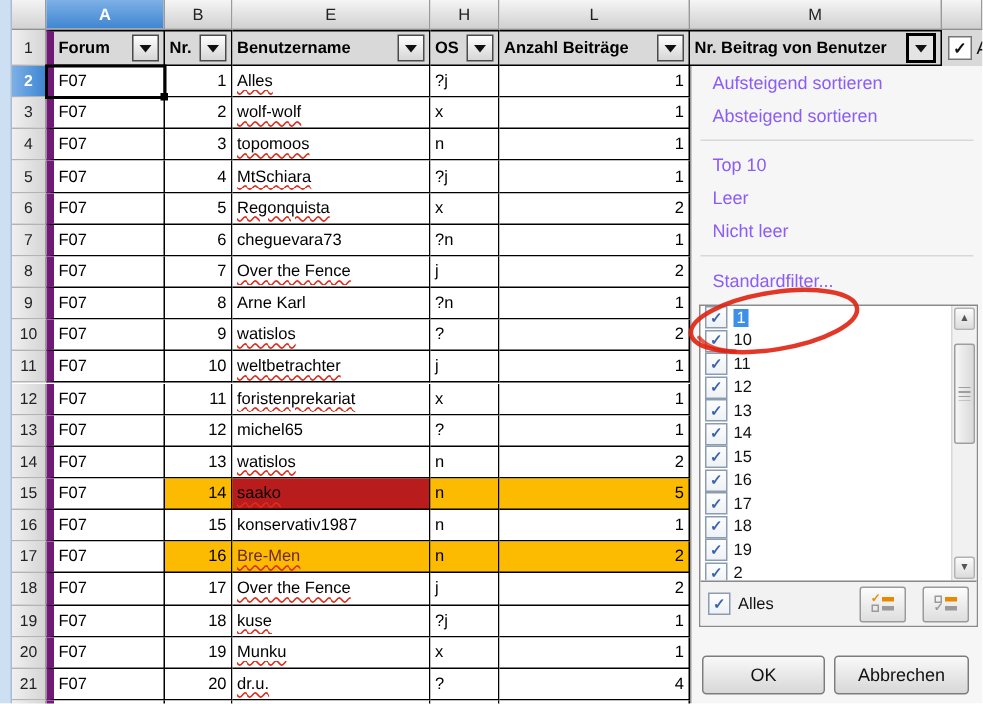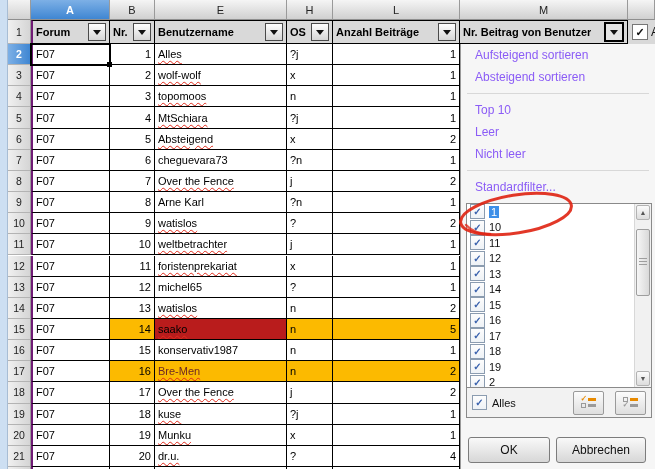--- a/index.html
+++ b/index.html
@@ -24,21 +24,21 @@
   
   .row-header{left:8px;width:23px;background:linear-gradient(90deg,#f0f0f0,#d5d5d5);
     border-right:1px solid #9a9a9a;border-bottom:1px solid #b3b3b3;
     font-size:10.5px;color:#222;display:flex;align-items:center;justify-content:center;}
   .row-header.selected{background:linear-gradient(90deg,#7db0e6,#3f86d2);color:#fff;font-weight:bold;}
 
   
   .cell{border-right:1px solid #000;border-bottom:1px solid #000;background:#fff;
     font-size:11px;color:#000;display:flex;align-items:center;padding:0 3px;
     white-space:nowrap;overflow:hidden;}
-  .cell.first{border-left:2px solid #701a75;}
+  .cell.first{border-left:5px solid #701a75;}
   .cell.num{justify-content:flex-end;}
   .cell.hdr{background:#d9d9d9;font-weight:bold;border-top:1px solid #000;}
   .hdr .lbl{overflow:hidden;white-space:nowrap;}
   .misspelled{text-decoration-line:underline;text-decoration-style:wavy;
     text-decoration-color:#e02a1a;text-decoration-thickness:1px;text-underline-offset:2px;}
 
   .dd-btn{width:16px;height:16px;margin-left:auto;flex:0 0 16px;
     background:linear-gradient(#fefefe,#d6d6d6);border:1px solid #4a4a4a;
     display:flex;align-items:center;justify-content:center;}
   .dd-btn .arr{width:0;height:0;border-left:4px solid transparent;border-right:4px solid transparent;border-top:5px solid #111;}
@@ -231,21 +231,21 @@
     <div class="abs cell num" style="left: 333px; width: 127px; top: 107.45px; height: 21.15px;">
       <span>1</span>
     </div>
     <div class="abs cell first" style="left: 31px; width: 79px; top: 128.6px; height: 21.15px;">
       <span>F07</span>
     </div>
     <div class="abs cell num" style="left: 110px; width: 45px; top: 128.6px; height: 21.15px;">
       <span>5</span>
     </div>
     <div class="abs cell" style="left: 155px; width: 132px; top: 128.6px; height: 21.15px;">
-      <span class="misspelled">Absteigend</span>
+      <span class="misspelled">Regonquista</span>
     </div>
     <div class="abs cell" style="left: 287px; width: 46px; top: 128.6px; height: 21.15px;">
       <span>x</span>
     </div>
     <div class="abs cell num" style="left: 333px; width: 127px; top: 128.6px; height: 21.15px;">
       <span>2</span>
     </div>
     <div class="abs cell first" style="left: 31px; width: 79px; top: 149.75px; height: 21.15px;">
       <span>F07</span>
     </div>

